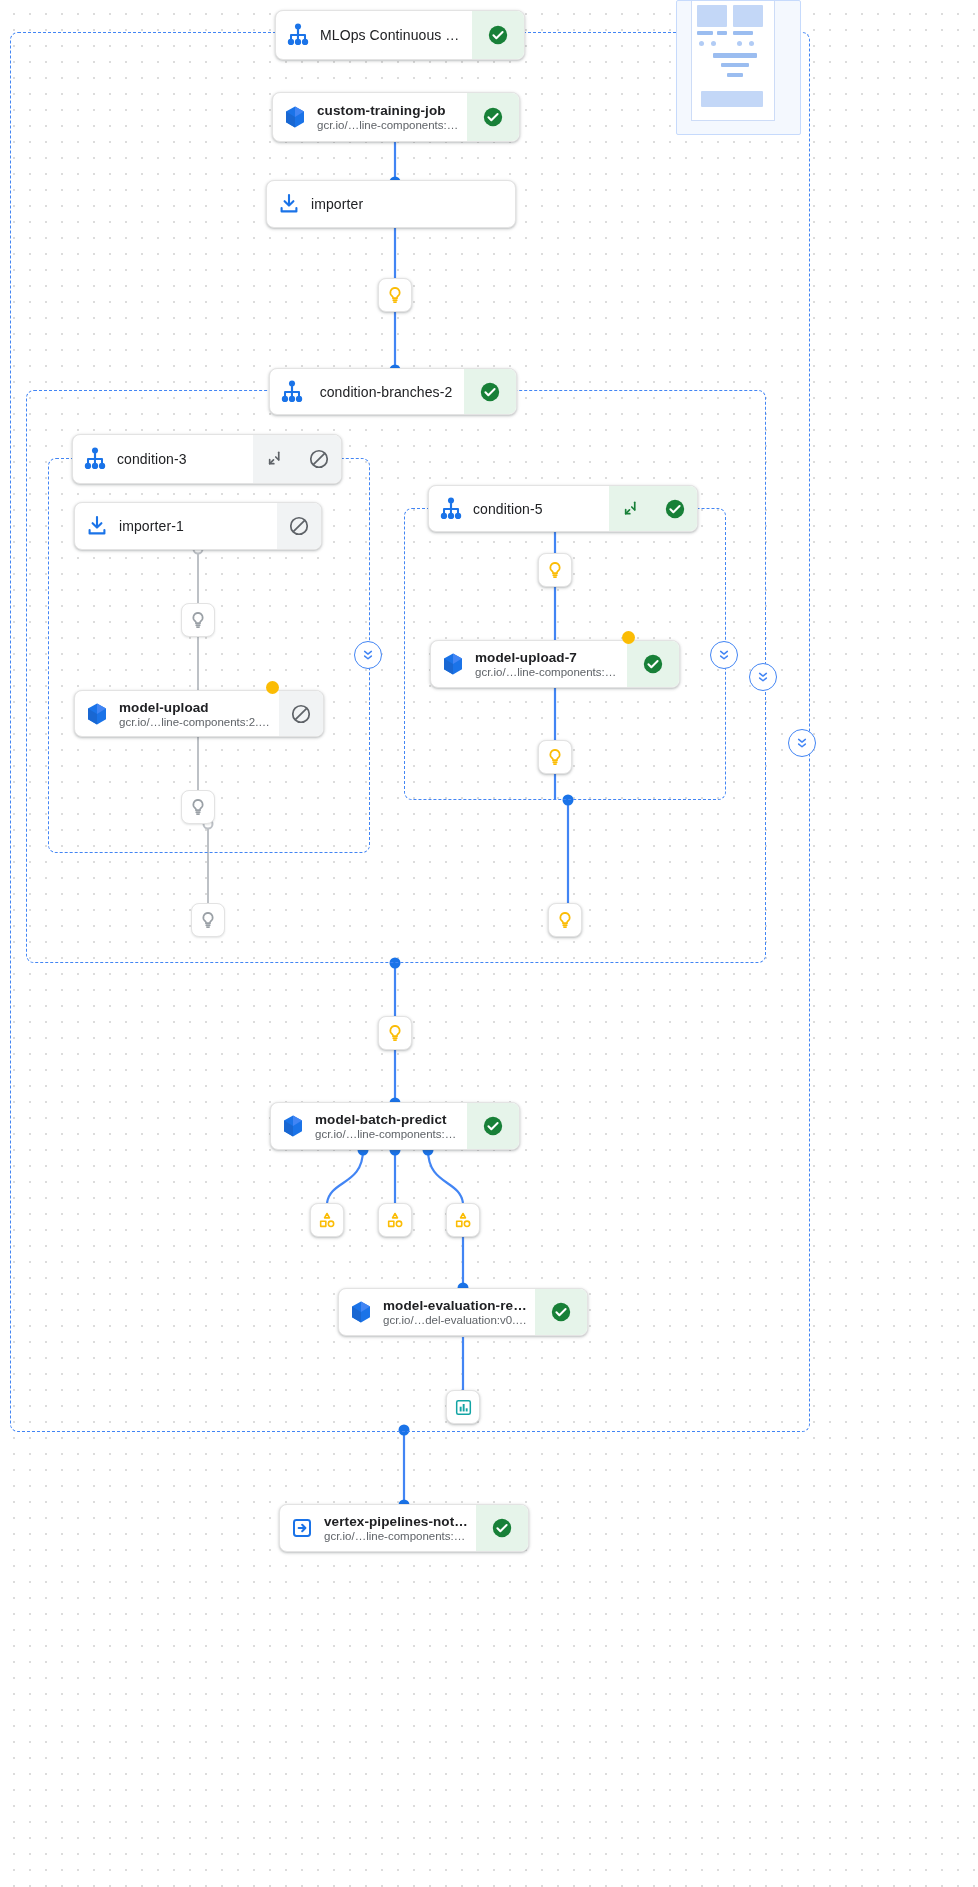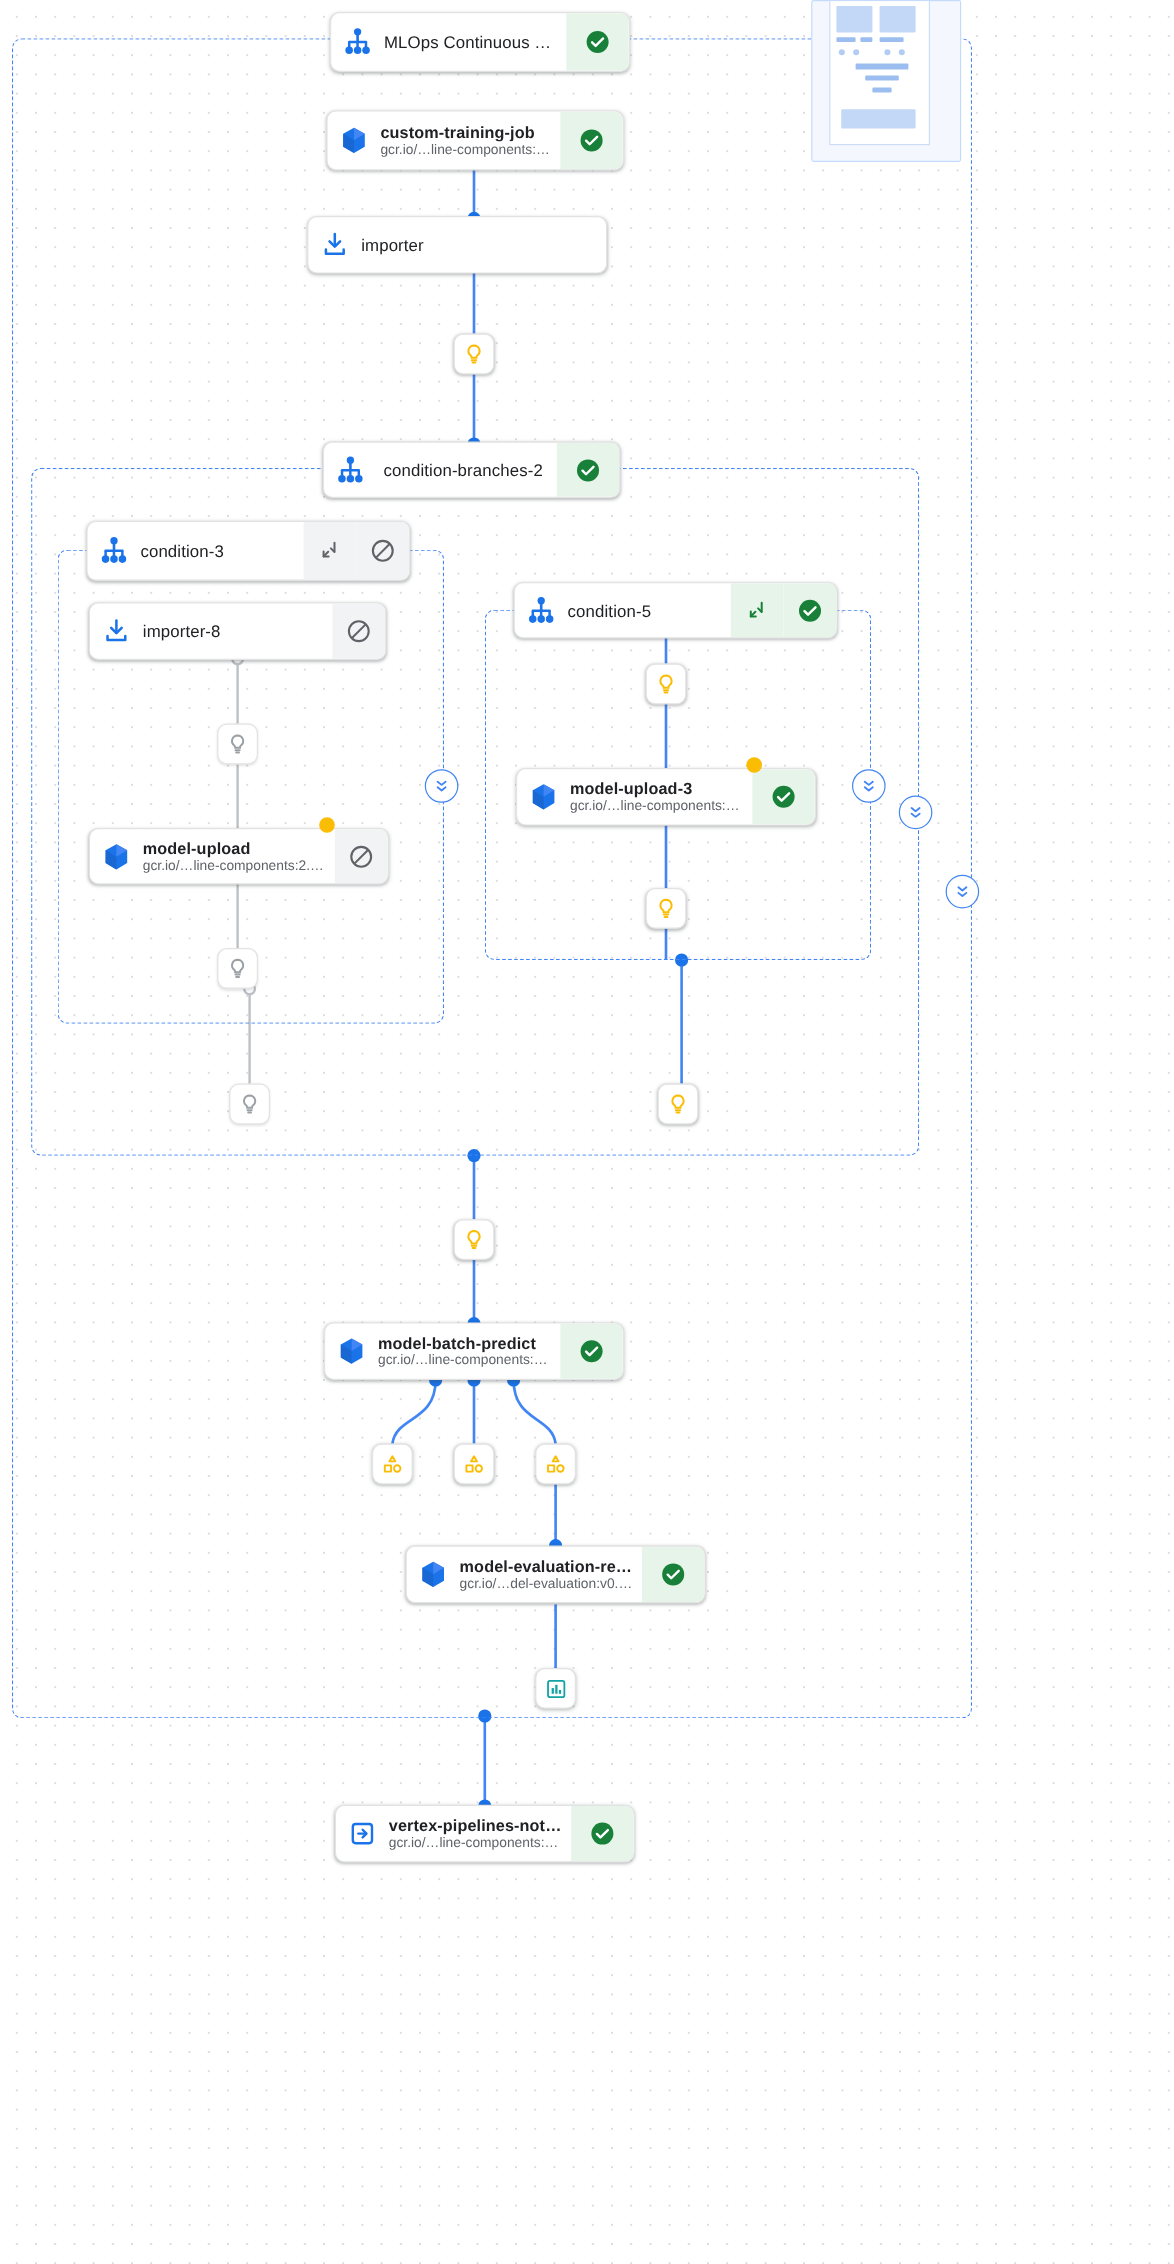--- a/index.html
+++ b/index.html
@@ -237,21 +237,21 @@
     <span class="sub">gcr.io/…line-components:2.6.0</span>
   </span>
   <span class="status-cell">
     <svg width="22" height="22" viewBox="0 0 24 24">
         <circle cx="12" cy="12" r="10" fill="#188038"></circle>
         <path d="M7 12.3l3.2 3.2L17 8.8" stroke="#fff" stroke-width="2.2" fill="none" stroke-linecap="round" stroke-linejoin="round"></path>
       </svg>
   </span>
 </div>
 
-<div class="node" style="left:256px;top:180px;width:250px;height:48px;">
+<div class="node" style="left:266px;top:180px;width:250px;height:48px;">
   <span class="icon-cell">
     <svg width="24" height="24" viewBox="0 0 24 24" fill="none" stroke="#1a73e8" stroke-width="2.1" stroke-linecap="round" stroke-linejoin="round">
       <path d="M12 3v10"></path>
         <path d="M7.6 9.2L12 13.6l4.4-4.4"></path>
         <path d="M4.6 16v3.4h14.8V16"></path>
     </svg>
   </span>
   <span class="label-cell">
     <span class="title reg">importer</span>
   </span>
@@ -326,21 +326,21 @@
 
 <div class="node" style="left:74px;top:502px;width:248px;height:48px;">
   <span class="icon-cell">
     <svg width="24" height="24" viewBox="0 0 24 24" fill="none" stroke="#1a73e8" stroke-width="2.1" stroke-linecap="round" stroke-linejoin="round">
       <path d="M12 3v10"></path>
         <path d="M7.6 9.2L12 13.6l4.4-4.4"></path>
         <path d="M4.6 16v3.4h14.8V16"></path>
     </svg>
   </span>
   <span class="label-cell">
-    <span class="title reg">importer-8</span>
+    <span class="title reg">importer-1</span>
   </span>
   <span class="aux-cell">
     <svg width="22" height="22" viewBox="0 0 24 24" fill="none" stroke="#5f6368" stroke-width="1.9">
         <circle cx="12" cy="12" r="9"></circle>
         <line x1="5.8" y1="18.2" x2="18.2" y2="5.8"></line>
       </svg>
   </span>
 </div>
 
 <div class="chip muted" style="left:181px;top:603px;">
@@ -431,21 +431,21 @@
 
 <div class="node" style="left:430px;top:640px;width:250px;height:48px;">
   <span class="icon-cell">
     <svg width="26" height="26" viewBox="0 0 24 24">
       <path d="M12 2.3l8.3 4.6v9.9L12 21.7 3.7 16.8V6.9z" fill="#1a73e8"></path>
       <path d="M12 2.3l8.3 4.6L12 11.9z" fill="#4285f4"></path>
       <path d="M12 11.9v9.8L3.7 16.8V6.9z" fill="#1967d2"></path>
     </svg>
   </span>
   <span class="label-cell">
-    <span class="title">model-upload-3</span>
+    <span class="title">model-upload-7</span>
     <span class="sub">gcr.io/…line-components:2.6.0</span>
   </span>
   <span class="status-cell">
     <svg width="22" height="22" viewBox="0 0 24 24">
         <circle cx="12" cy="12" r="10" fill="#188038"></circle>
         <path d="M7 12.3l3.2 3.2L17 8.8" stroke="#fff" stroke-width="2.2" fill="none" stroke-linecap="round" stroke-linejoin="round"></path>
       </svg>
   </span>
 </div>
 <div class="warn-dot" style="left:622px;top:631px;"></div>

